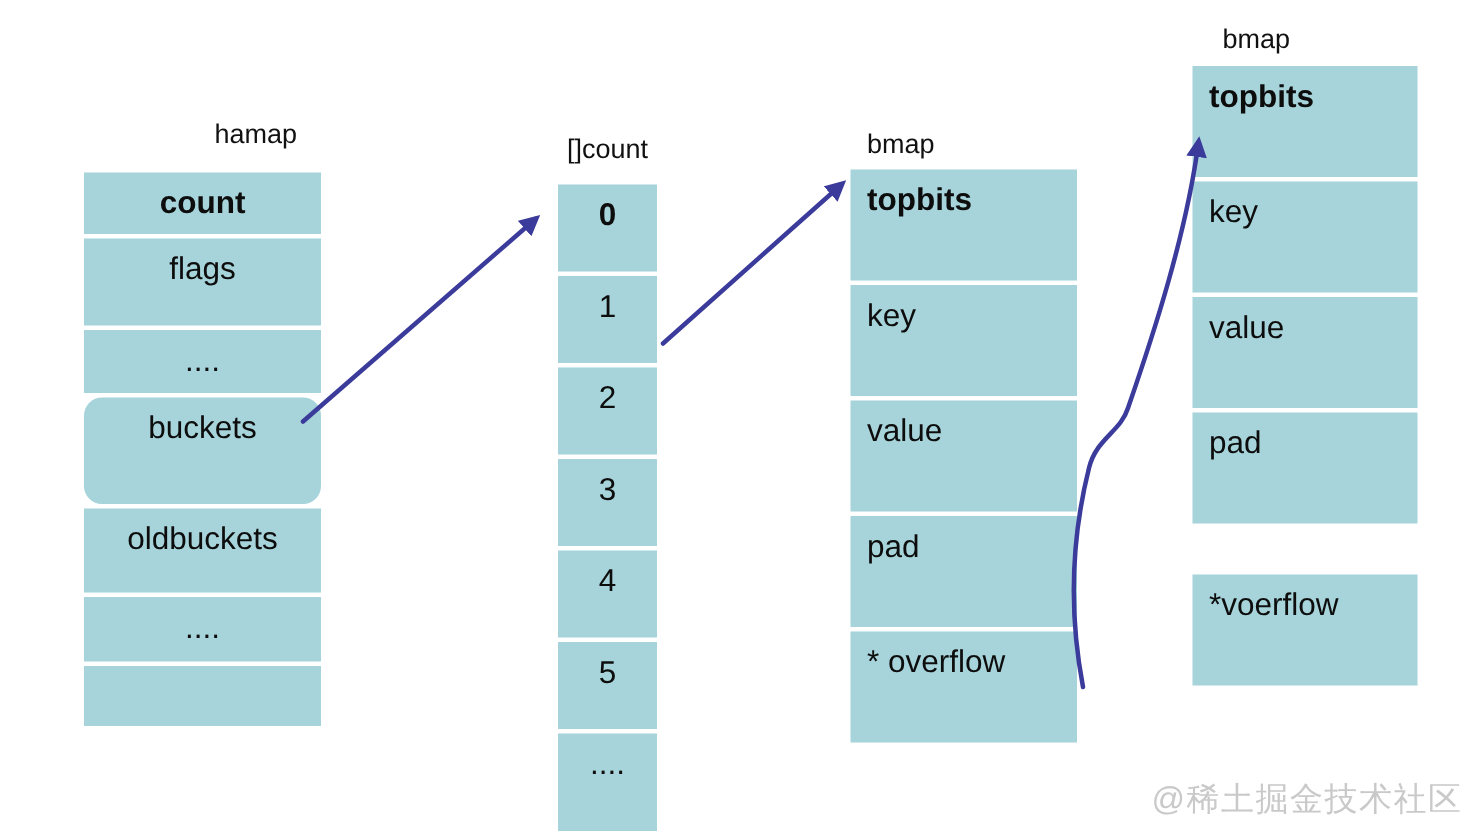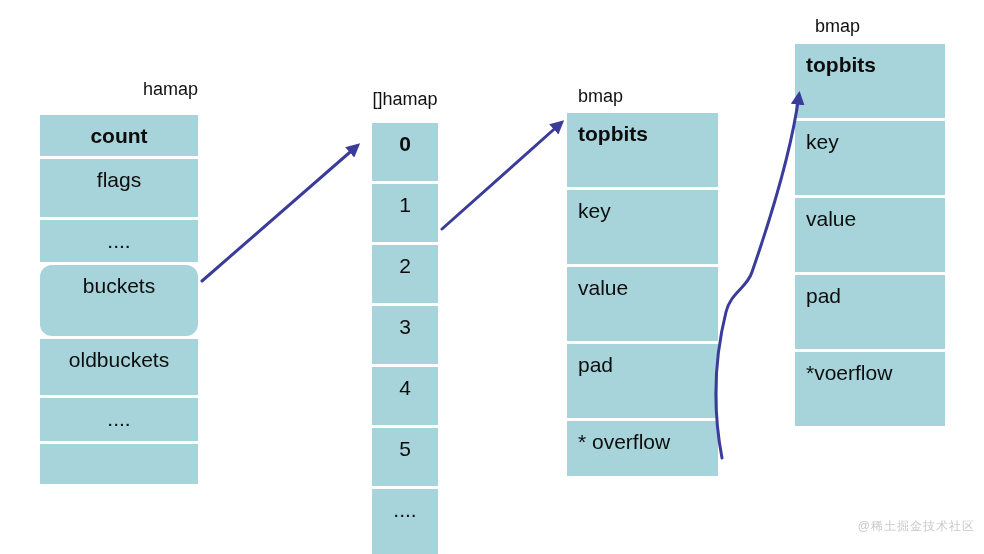--- a/index.html
+++ b/index.html
@@ -21,66 +21,66 @@
     background:#a6d4da; font-size:21px; line-height:28px;
     display:flex; align-items:flex-start; padding-top:7px;
     overflow:hidden;
   }
   .cell.center { justify-content:center; }
   .cell.left { padding-left:11px; }
   .cell.bold { font-weight:bold; }
   .arrows { position:absolute; left:0; top:0; pointer-events:none; }
   .watermark {
     position:absolute; right:9px; top:518px;
-    font-size:12px; color:#c9c9c9; letter-spacing:1px;margin-left:29px;
+    font-size:22px; color:#c9c9c9; letter-spacing:1px;margin-left:29px;
   }
 </style>
 </head>
 <body>
 
 <div class="canvas">
 
   <div class="tbl-title center" style="left:40px; top:79px; width:158px;text-align:right;">hamap</div>
-  <div class="tbl" style="left:40px; top:115px; width:158px;">
+  <div class="tbl" style="left:56px; top:115px; width:158px;">
     <div class="cell center bold" style="height:41px;">count</div>
     <div class="cell center" style="height:58px;">flags</div>
     <div class="cell center" style="height:42px;">....</div>
     <div class="cell center" style="height:71px;border-radius:12px;">buckets</div>
     <div class="cell center" style="height:56px;">oldbuckets</div>
     <div class="cell center" style="height:43px;">....</div>
     <div class="cell center" style="height:40px;"></div>
   </div>
 
-  <div class="tbl-title center" style="left:355px; top:89px; width:100px;">[]hamap</div>
+  <div class="tbl-title center" style="left:355px; top:89px; width:100px;">[]count</div>
   <div class="tbl" style="left:372px; top:123px; width:66px;">
     <div class="cell center bold" style="height:58px;">0</div>
     <div class="cell center" style="height:58px;">1</div>
     <div class="cell center" style="height:58px;">2</div>
     <div class="cell center" style="height:58px;">3</div>
     <div class="cell center" style="height:58px;">4</div>
     <div class="cell center" style="height:58px;">5</div>
     <div class="cell center" style="height:65px;">....</div>
   </div>
 
   <div class="tbl-title" style="left:578px; top:86px;">bmap</div>
   <div class="tbl" style="left:567px; top:113px; width:151px;">
     <div class="cell left bold" style="height:74px;">topbits</div>
     <div class="cell left" style="height:74px;">key</div>
     <div class="cell left" style="height:74px;">value</div>
     <div class="cell left" style="height:74px;">pad</div>
-    <div class="cell left" style="height:55px;">* overflow</div>
+    <div class="cell left" style="height:74px;">* overflow</div>
   </div>
 
   <div class="tbl-title" style="left:815px; top:16px;">bmap</div>
   <div class="tbl" style="left:795px; top:44px; width:150px;">
     <div class="cell left bold" style="height:74px;">topbits</div>
     <div class="cell left" style="height:74px;">key</div>
     <div class="cell left" style="height:74px;">value</div>
     <div class="cell left" style="height:74px;">pad</div>
-    <div class="cell left" style="height:74px;">*voerflow</div>
+    <div class="cell left" style="height:74px;margin-top:31px;">*voerflow</div>
   </div>
 
   <svg class="arrows" width="984" height="554" viewBox="0 0 984 554">
     <defs>
       <marker id="ah" viewBox="0 0 10 10" refX="7" refY="5" markerWidth="4.6" markerHeight="4.6" orient="auto-start-reverse">
         <path d="M0,0 L10,5 L0,10 z" fill="#3b3b9b"></path>
       </marker>
     </defs>
     <line x1="202" y1="281" x2="357" y2="146" stroke="#3b3b9b" stroke-width="3" stroke-linecap="round" marker-end="url(#ah)"></line>
     <line x1="442" y1="229" x2="561" y2="123" stroke="#3b3b9b" stroke-width="3" stroke-linecap="round" marker-end="url(#ah)"></line>

